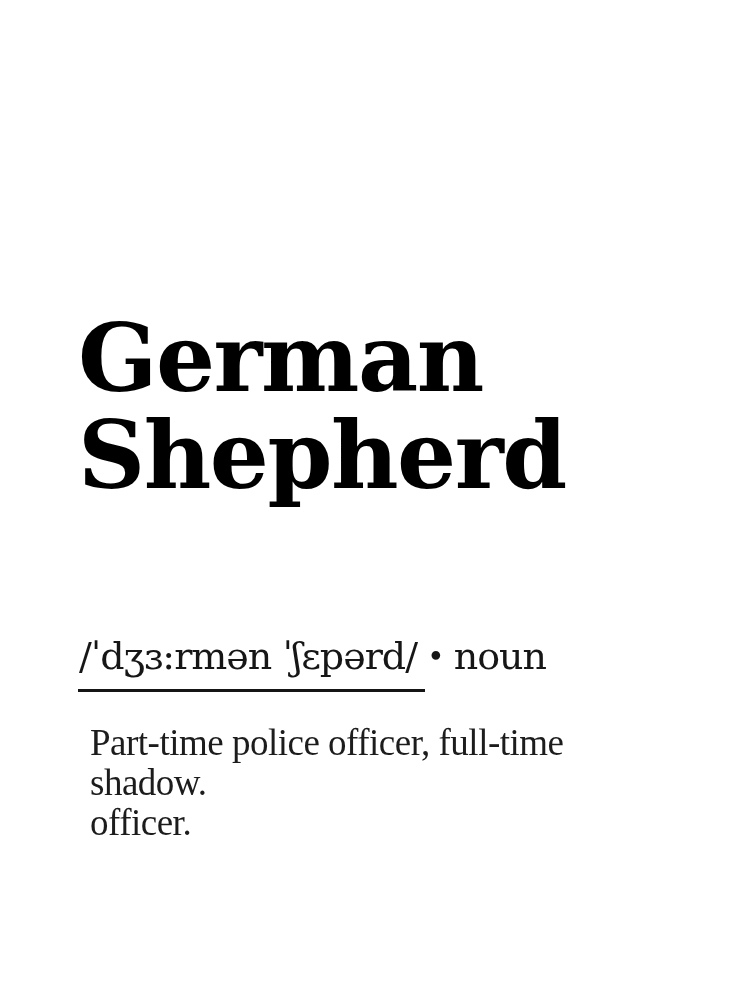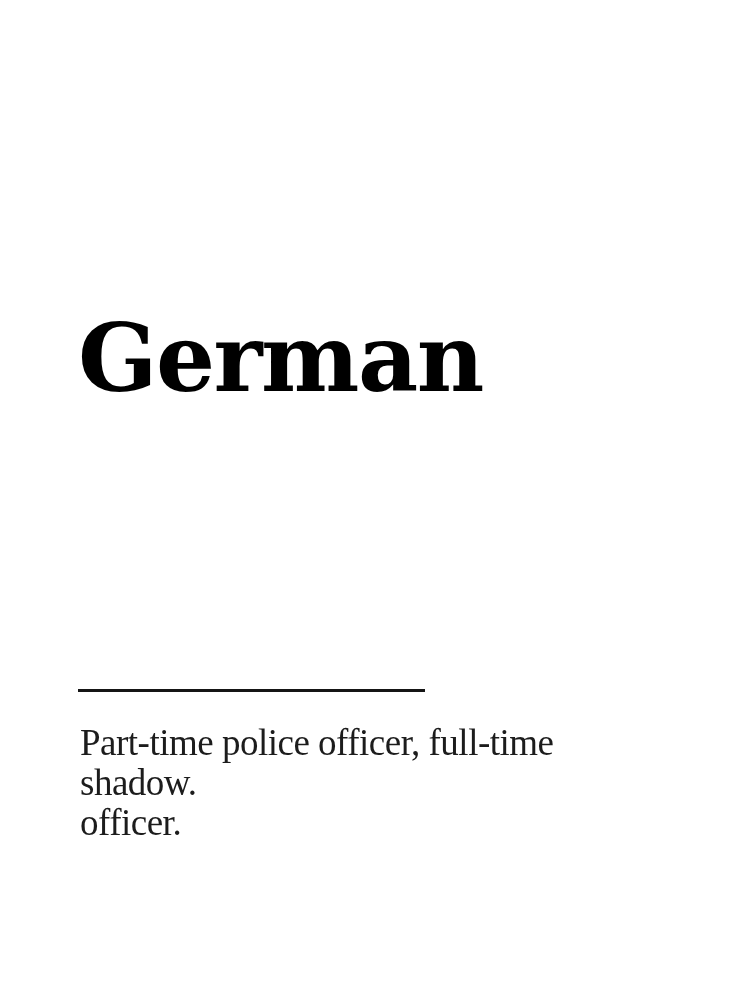--- a/index.html
+++ b/index.html
@@ -49,42 +49,46 @@
   .divider {
     position: absolute;
     left: 78px;
     top: 689px;
     width: 347px;
     height: 3px;
     background: #151515;
   }
   .definition {
     position: absolute;
-    left: 80px;
+    left: 90px;
     top: 723px;
     margin: 0;
     font-family: "Liberation Serif", serif;
     font-size: 37px;
     line-height: 40px;
     letter-spacing: -0.5px;
     color: #1c1c1c;
   }
   .definition-line {
     display: block;
   }
 </style>
 </head>
 <body>
 
 <div class="poster">
 
   <h1 class="title">
     <span class="title-line">German</span>
+    <span class="title-line">Shepherd</span>
   </h1>
 
+  <div class="phonetic-row">
+    <span class="phonetic">/ˈdʒɜ:rmən ˈʃɛpərd/</span><span class="sep">•</span><span class="pos">noun</span>
+  </div>
 
   <div class="divider"></div>
 
   <p class="definition">
     <span class="definition-line">Part-time police officer, full-time shadow.</span>
     <span class="definition-line">officer.</span>
   </p>
 
 </div>
 

